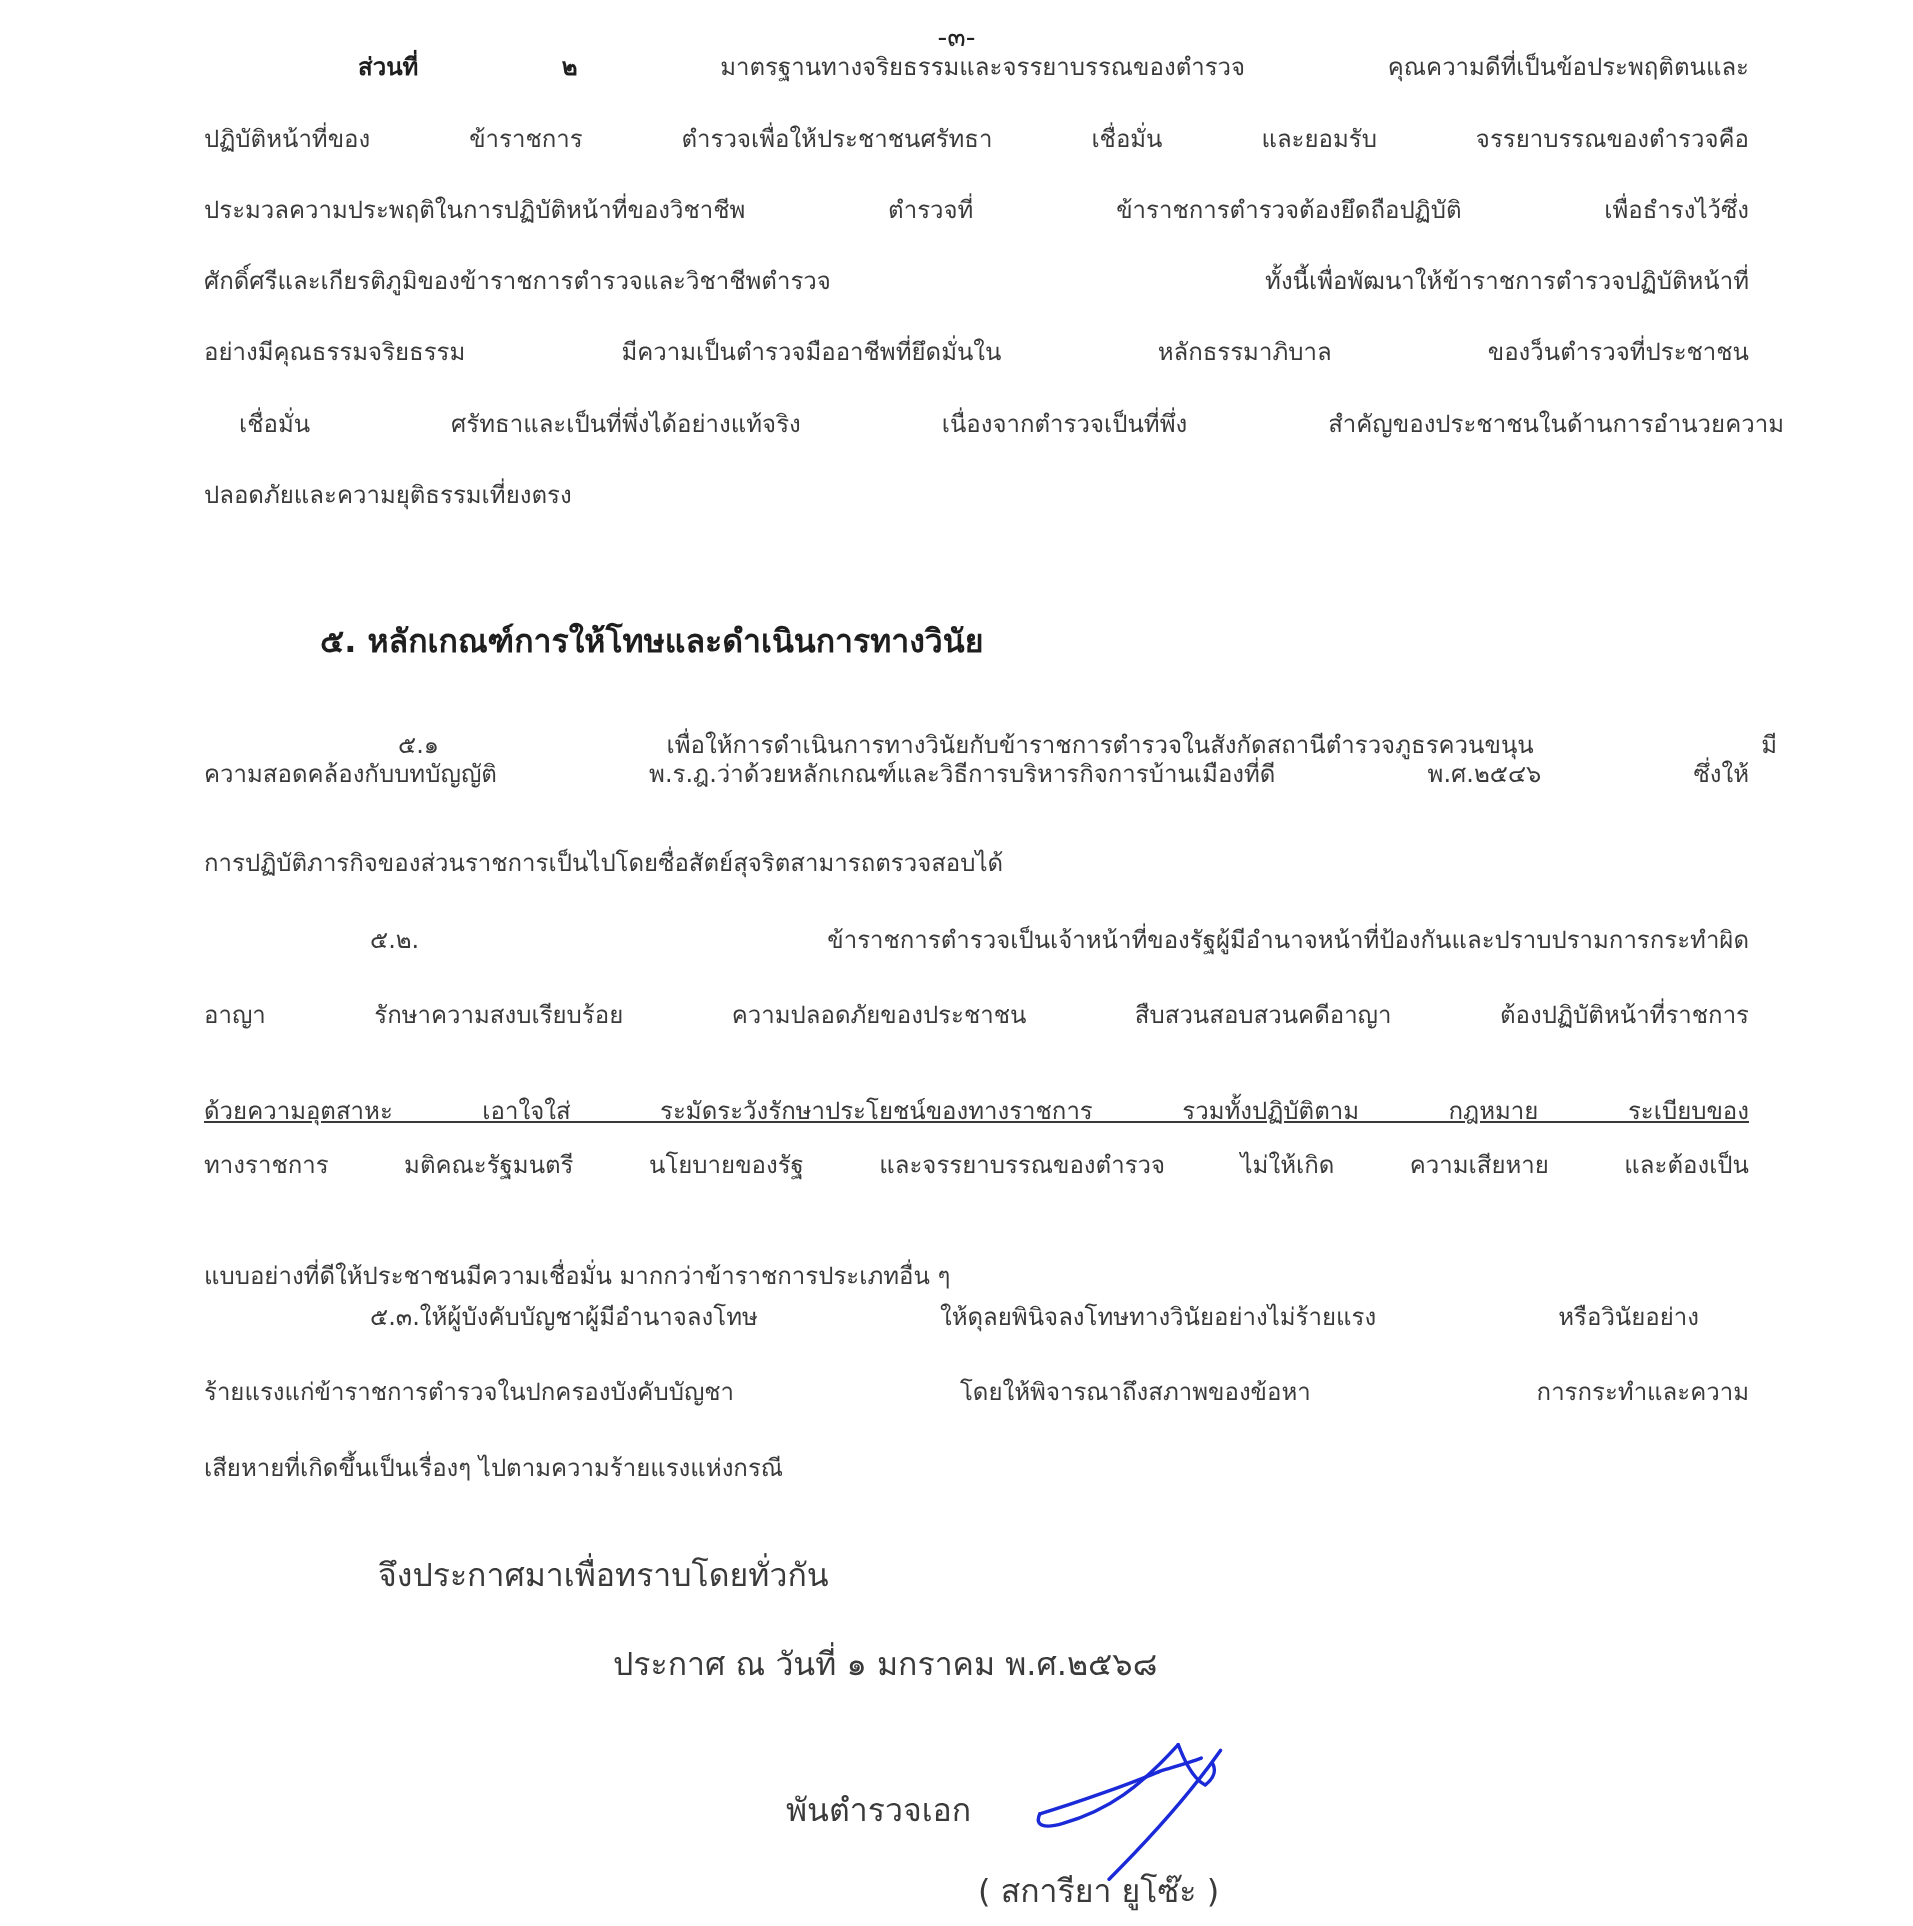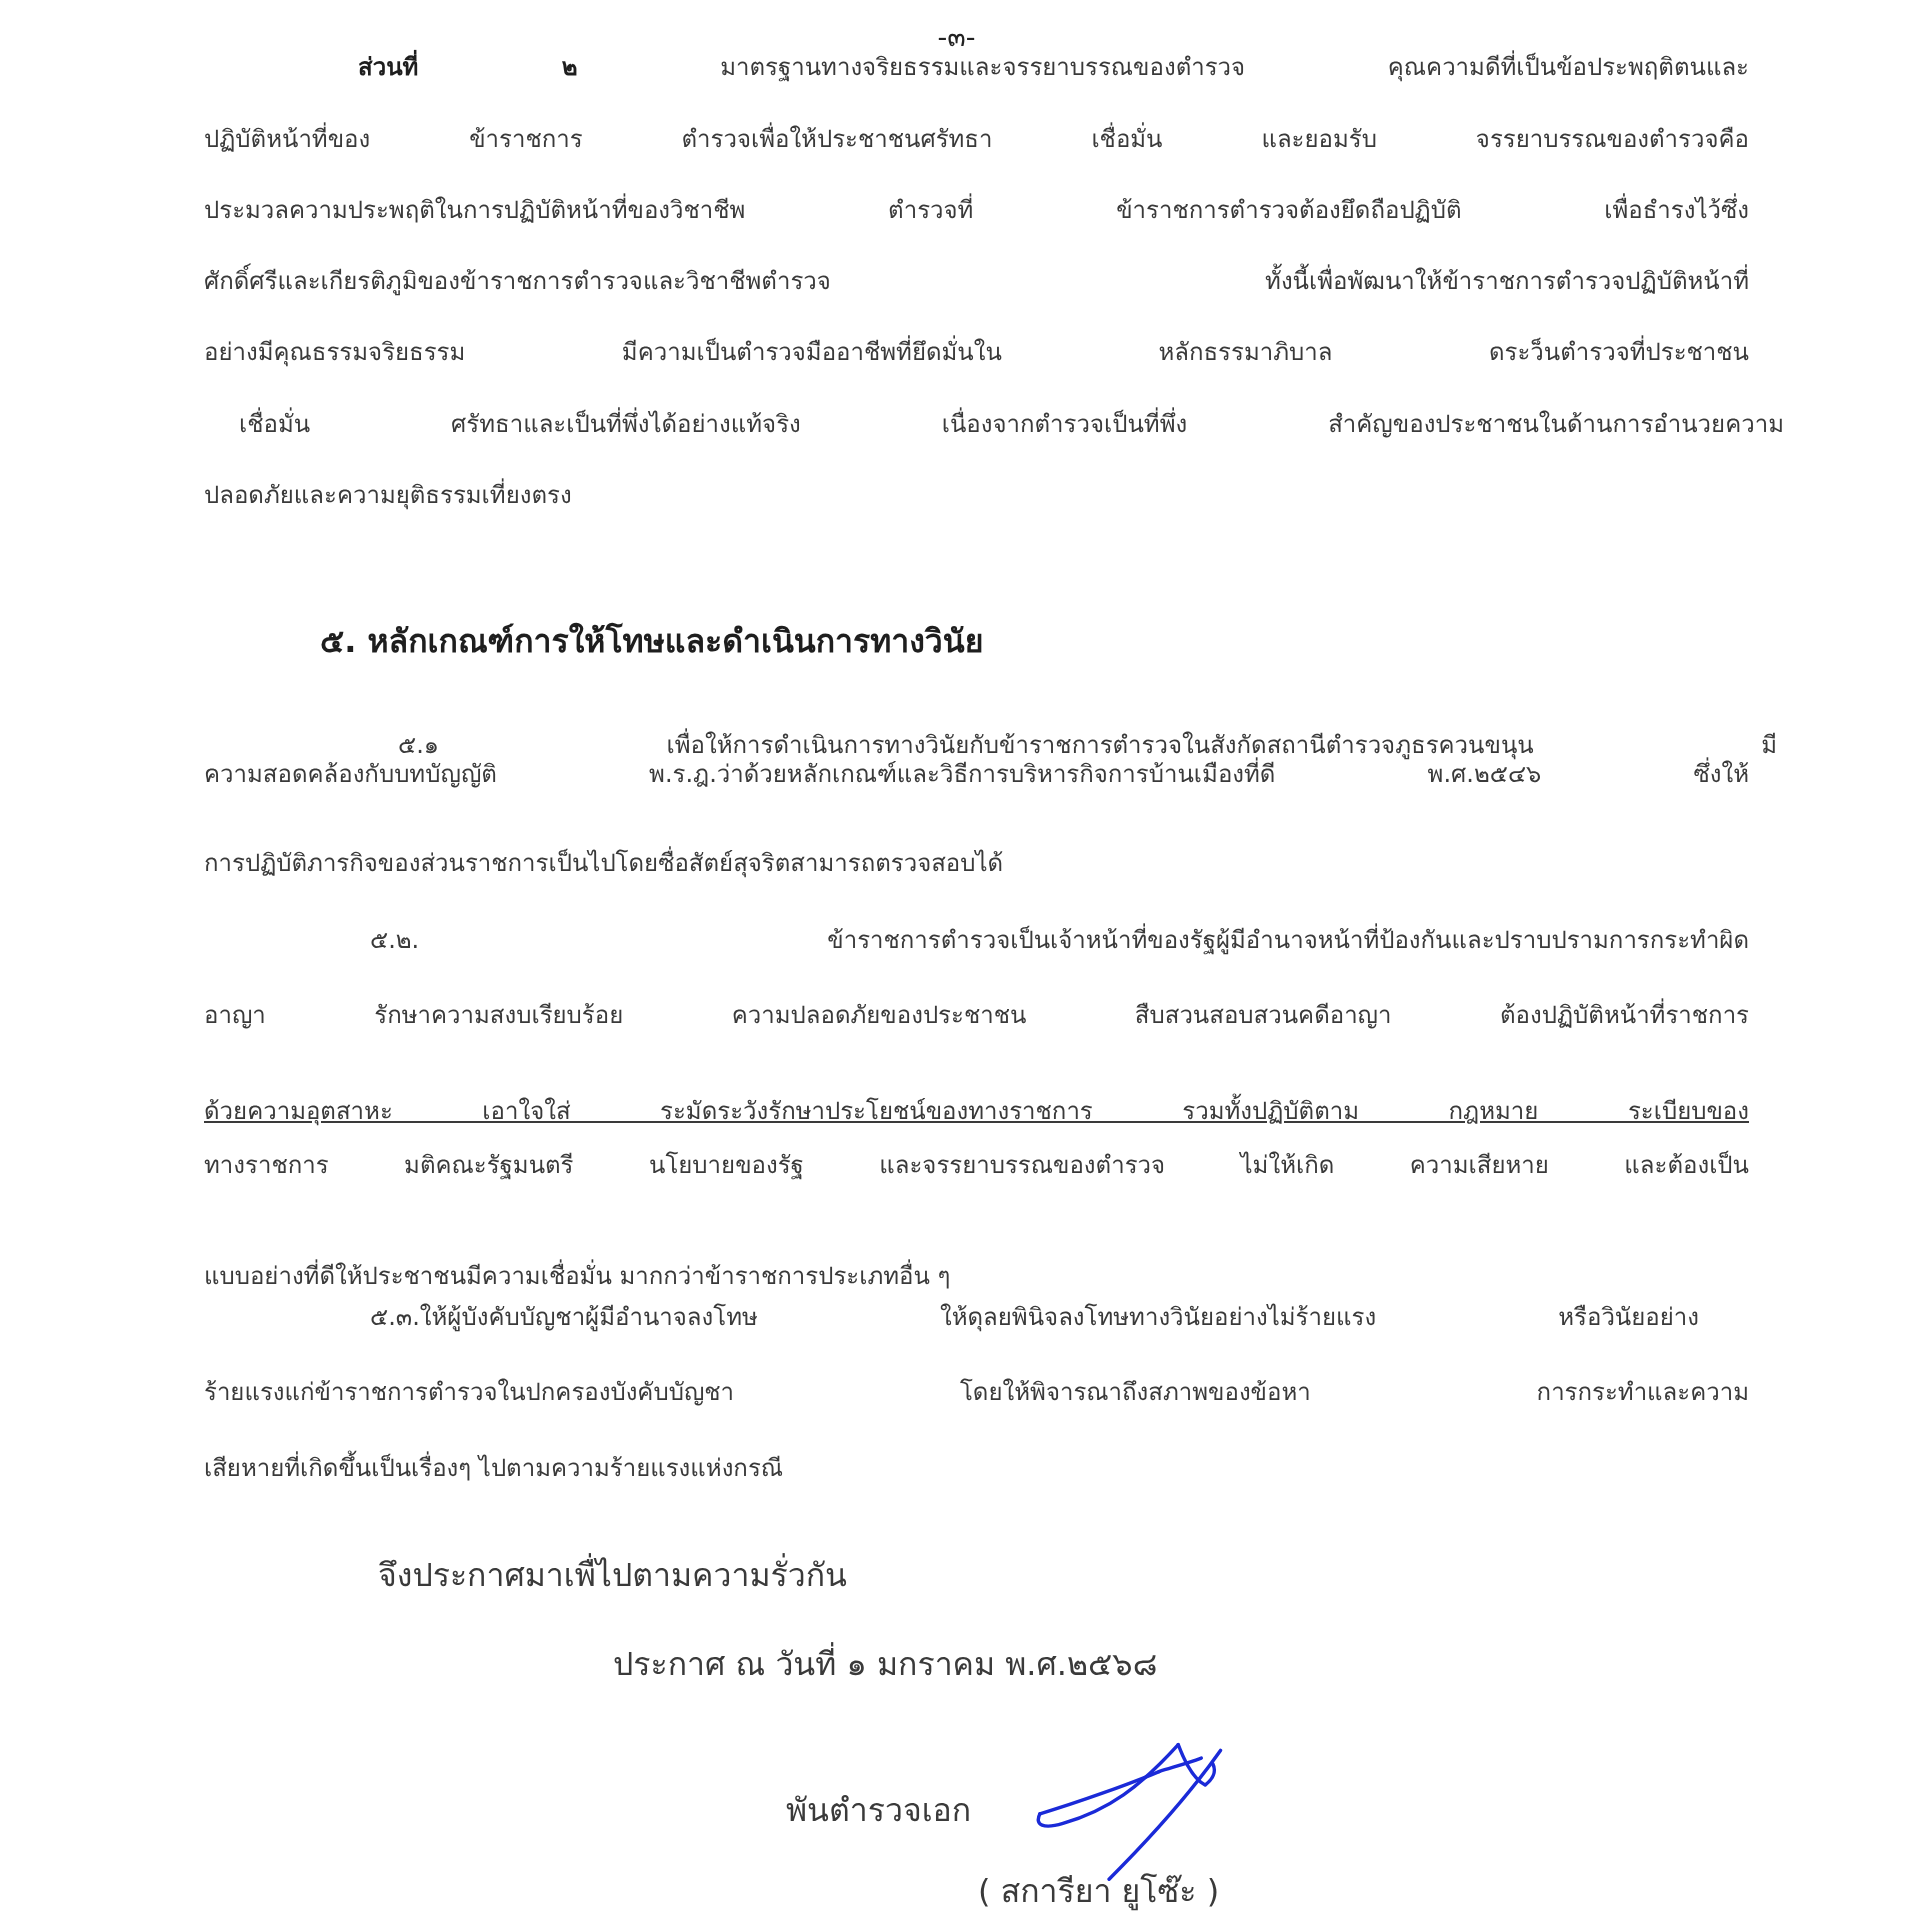--- a/index.html
+++ b/index.html
@@ -16,41 +16,41 @@
 </style>
 </head>
 <body>
 
 <div class="page-num">-๓-</div>
 
 <div class="line" style="top:44px; left:358px; width:1391px;"><span class="bold">ส่วนที่ ๒</span><span> มาตรฐานทางจริยธรรมและจรรยาบรรณของตำรวจ คุณความดีที่เป็นข้อประพฤติตนและ</span></div>
 <div class="line" style="top:116px;">ปฏิบัติหน้าที่ของ ข้าราชการ ตำรวจเพื่อให้ประชาชนศรัทธา เชื่อมั่น และยอมรับ จรรยาบรรณของตำรวจคือ</div>
 <div class="line" style="top:187px;">ประมวลความประพฤติในการปฏิบัติหน้าที่ของวิชาชีพ ตำรวจที่ ข้าราชการตำรวจต้องยึดถือปฏิบัติ เพื่อธำรงไว้ซึ่ง</div>
 <div class="line" style="top:258px;">ศักดิ์ศรีและเกียรติภูมิของข้าราชการตำรวจและวิชาชีพตำรวจ ทั้งนี้เพื่อพัฒนาให้ข้าราชการตำรวจปฏิบัติหน้าที่</div>
-<div class="line" style="top:329px;">อย่างมีคุณธรรมจริยธรรม มีความเป็นตำรวจมืออาชีพที่ยึดมั่นใน หลักธรรมาภิบาล ดระว็นตำรวจที่ประชาชน</div>
+<div class="line" style="top:329px;">อย่างมีคุณธรรมจริยธรรม มีความเป็นตำรวจมืออาชีพที่ยึดมั่นใน หลักธรรมาภิบาล ของว็นตำรวจที่ประชาชน</div>
 <div class="line" style="top:401px;margin-left:35px;">เชื่อมั่น ศรัทธาและเป็นที่พึ่งได้อย่างแท้จริง เนื่องจากตำรวจเป็นที่พึ่ง สำคัญของประชาชนในด้านการอำนวยความ</div>
 <div class="line last" style="top:472px;">ปลอดภัยและความยุติธรรมเที่ยงตรง</div>
 
 <div class="free bold" style="top:618px; left:320px;">๕. หลักเกณฑ์การให้โทษและดำเนินการทางวินัย</div>
 
 <div class="line" style="top:722px; left:370px; width:1379px;margin-left:28px;">๕.๑ เพื่อให้การดำเนินการทางวินัยกับข้าราชการตำรวจในสังกัดสถานีตำรวจภูธรควนขนุน มี</div>
 <div class="line" style="top:751px;">ความสอดคล้องกับบทบัญญัติ พ.ร.ฎ.ว่าด้วยหลักเกณฑ์และวิธีการบริหารกิจการบ้านเมืองที่ดี พ.ศ.๒๕๔๖ ซึ่งให้</div>
 <div class="line last" style="top:840px;">การปฏิบัติภารกิจของส่วนราชการเป็นไปโดยซื่อสัตย์สุจริตสามารถตรวจสอบได้</div>
 
 <div class="line" style="top:917px; left:370px; width:1379px;">๕.๒. ข้าราชการตำรวจเป็นเจ้าหน้าที่ของรัฐผู้มีอำนาจหน้าที่ป้องกันและปราบปรามการกระทำผิด</div>
 <div class="line" style="top:992px;">อาญา รักษาความสงบเรียบร้อย ความปลอดภัยของประชาชน สืบสวนสอบสวนคดีอาญา ต้องปฏิบัติหน้าที่ราชการ</div>
 <div class="line" style="top:1088px;text-decoration:underline;">ด้วยความอุตสาหะ เอาใจใส่ ระมัดระวังรักษาประโยชน์ของทางราชการ รวมทั้งปฏิบัติตาม กฎหมาย ระเบียบของ</div>
 <div class="line" style="top:1142px;">ทางราชการ มติคณะรัฐมนตรี นโยบายของรัฐ และจรรยาบรรณของตำรวจ ไม่ให้เกิด ความเสียหาย และต้องเป็น</div>
 <div class="line last" style="top:1217px;margin-top:36px;">แบบอย่างที่ดีให้ประชาชนมีความเชื่อมั่น มากกว่าข้าราชการประเภทอื่น ๆ</div>
 
 <div class="line" style="top:1294px; left:370px; width:1329px;">๕.๓.ให้ผู้บังคับบัญชาผู้มีอำนาจลงโทษ ให้ดุลยพินิจลงโทษทางวินัยอย่างไม่ร้ายแรง หรือวินัยอย่าง</div>
 <div class="line" style="top:1369px;">ร้ายแรงแก่ข้าราชการตำรวจในปกครองบังคับบัญชา โดยให้พิจารณาถึงสภาพของข้อหา การกระทำและความ</div>
 <div class="line last" style="top:1445px;">เสียหายที่เกิดขึ้นเป็นเรื่องๆ ไปตามความร้ายแรงแห่งกรณี</div>
 
-<div class="free" style="top:1552px; left:378px;">จึงประกาศมาเพื่ไปตามความรั่วกัน</div>
+<div class="free" style="top:1552px; left:378px;">จึงประกาศมาเพื่อทราบโดยทั่วกัน</div>
 <div class="free" style="top:1641px; left:613px;">ประกาศ ณ วันที่   ๑  มกราคม พ.ศ.๒๕๖๘</div>
 <div class="free" style="top:1787px; left:786px;">พันตำรวจเอก</div>
 
 <svg class="sig" viewBox="0 0 600 380">
   <g fill="none" stroke="#1a2ad8" stroke-width="9" stroke-linecap="round" stroke-linejoin="round">
     <path d="M20 200 C 120 170, 260 120, 330 90"></path>
     <path d="M20 200 C 5 230, 30 240, 80 225 C 200 190, 280 130, 380 20"></path>
     <path d="M380 20 C 395 60, 420 110, 450 125 C 470 110, 480 90, 470 70"></path>
     <path d="M490 35 C 430 120, 330 240, 200 370"></path>
     <path d="M330 90 C 360 80, 400 70, 440 55"></path>

